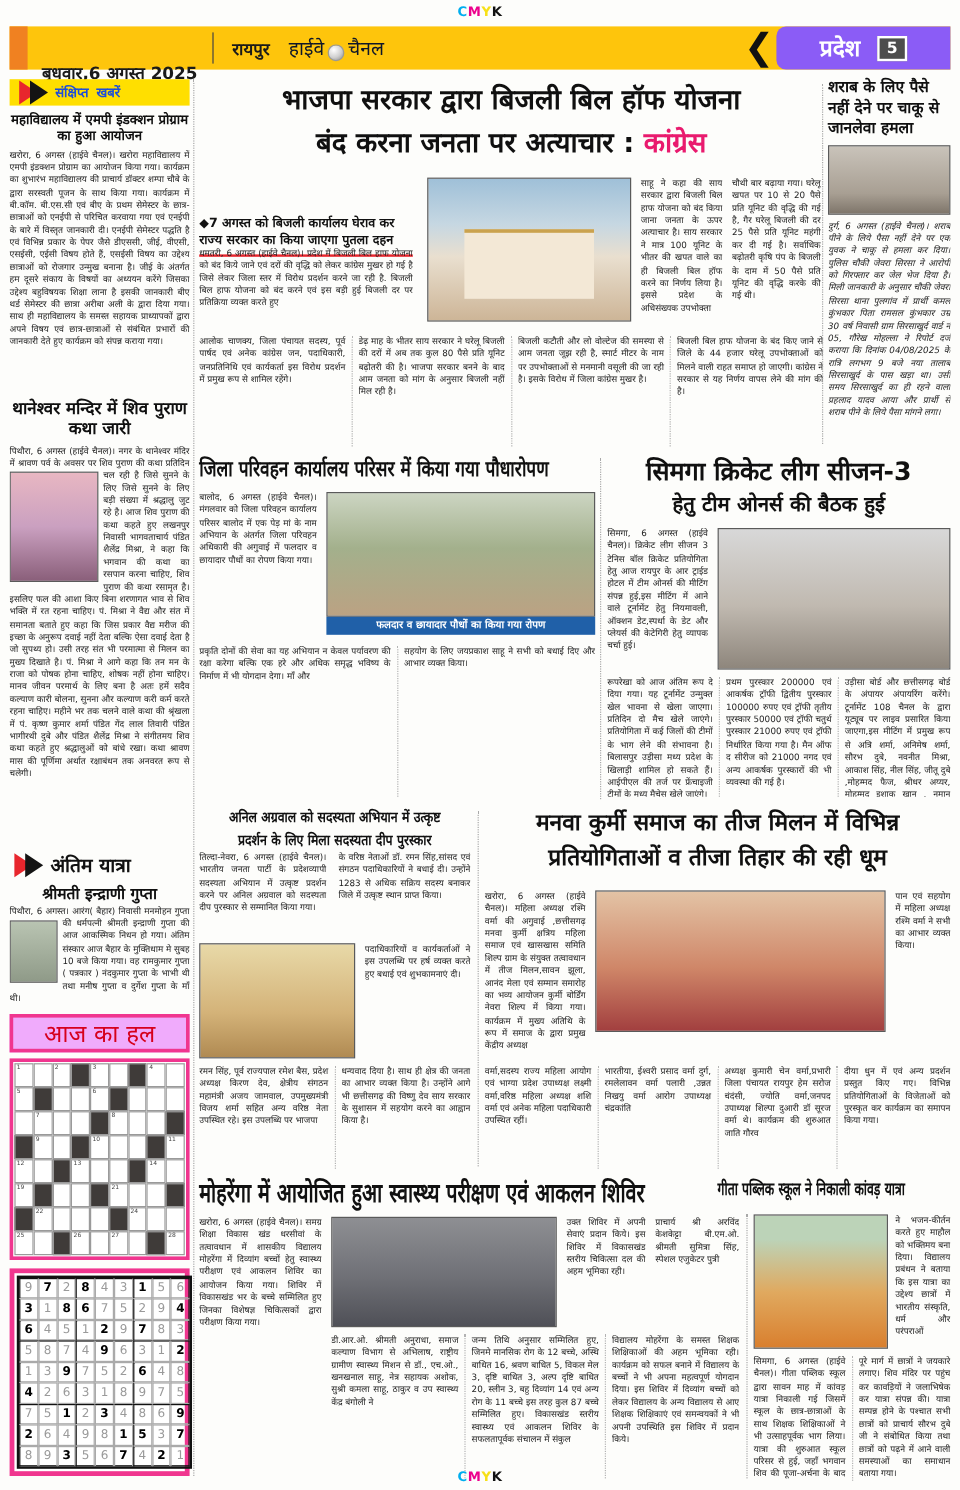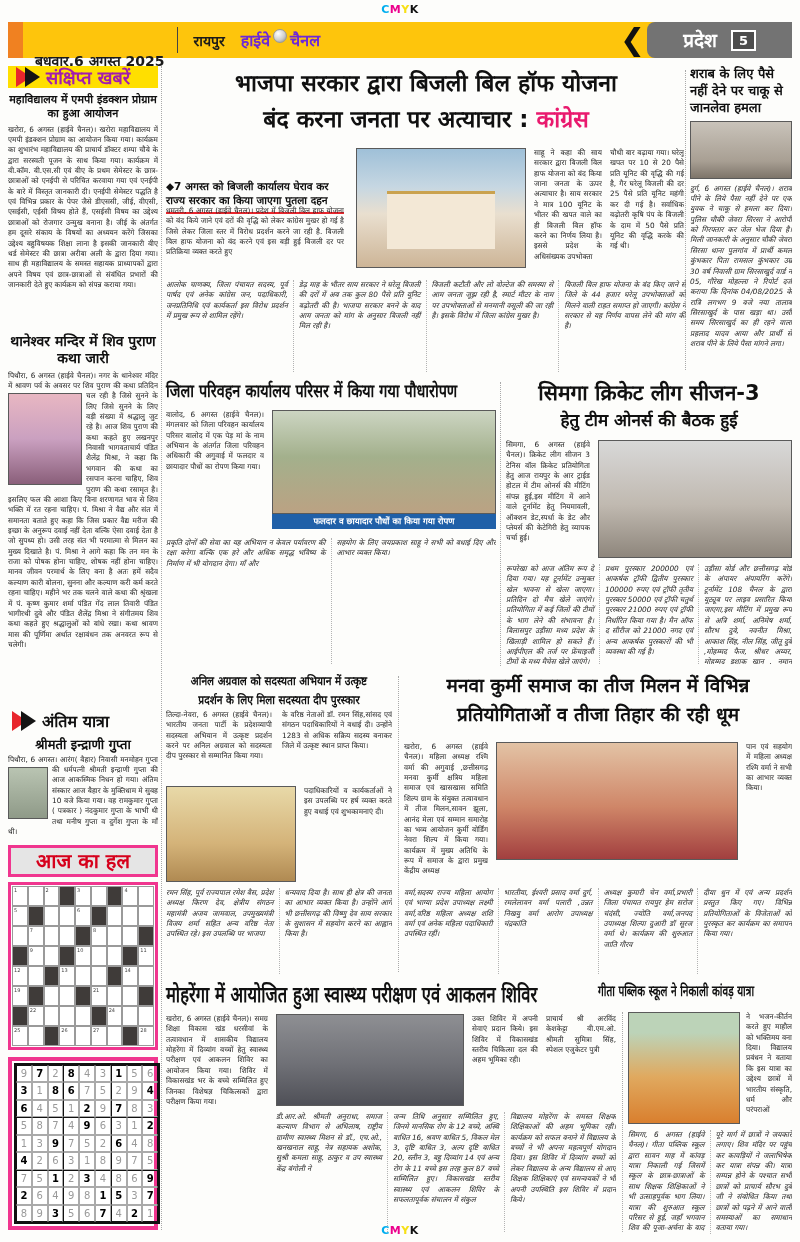--- a/index.html
+++ b/index.html
@@ -8,51 +8,51 @@
   .ab{position:absolute;}
   
   .cmyk{font-weight:bold;font-size:11px;letter-spacing:.5px;text-align:center;width:100%;}
   .c-c{color:#00aeef}.c-m{color:#ec008c}.c-y{color:#f7e017}.c-k{color:#111}
   
   .masthead{left:8px;top:22px;width:784px;height:36px;background:#fec50c;display:flex;align-items:center;}
   .m-orange{width:15px;height:36px;background:#f08121;}
   .m-date{font-weight:bold;font-size:14px;color:#1a1a1a;padding:0 12px;margin-top:41px;}
   .m-div{width:1px;height:26px;background:#444;}
   .m-city{font-weight:bold;font-size:14px;color:#1a1a1a;padding:0 16px;}
-  .m-brand{color:#6d28d9;font-weight:bold;font-size:16px;display:flex;align-items:flex-start;gap:3px;}
+  .m-brand{color:#0f172a;font-weight:normal;font-size:16px;display:flex;align-items:flex-end;gap:3px;}
   .globe{width:12px;height:12px;border-radius:50%;display:inline-block;
          background:radial-gradient(circle at 35% 30%,#ffffff,#cfcfcf 55%,#8a8a8a);border:1px solid #999;}
   .m-right{margin-left:auto;display:flex;align-items:center;height:36px;}
   .m-chev{font-size:30px;font-weight:bold;color:#111;line-height:36px;margin-right:2px;}
-  .ribbon{background:#737373;color:#fff;font-weight:bold;font-size:19px;height:36px;display:flex;
+  .ribbon{background:#8b5cf6;color:#fff;font-weight:bold;font-size:19px;height:36px;display:flex;
           align-items:center;padding:0 30px 0 36px;border-radius:8px 0 0 8px;}
   .pageno{background:#4d4d4d;color:#fff;border:2px solid #fff;font-weight:bold;font-size:13px;
           padding:1px 6px;margin:0 6px 0 14px;}
   
   .bt{font-size:7.3px;line-height:1.42;text-align:justify;color:#1c1c1c;overflow:hidden;}
   .ital{font-style:italic;}
   .hl{font-weight:bold;color:#101010;}
   .nw{white-space:nowrap;}
   .vsep{border-left:1px dotted #a9a9a9;width:0;}
   .cols{display:flex;}
-  .col{flex:1;border-right:1px dotted #b3b3b3;padding:0 5px 0 0;margin-right:5px;font-style:italic;}
+  .col{flex:1;border-right:1px dotted #b3b3b3;padding:0 5px 0 0;margin-right:5px;}
   .col:last-child{border-right:none;margin-right:0;padding-right:0;}
   .ph{border:1px solid #5a5a5a;box-sizing:border-box;}
   .cap{background:#2060a8;color:#fff;font-size:8.5px;font-weight:bold;text-align:center;
        line-height:15px;height:15px;}
   
   .arrhd{display:flex;align-items:center;gap:2px;}
   .chv{width:0;height:0;border-top:10px solid transparent;border-bottom:10px solid transparent;}
   .chv.red{border-left:15px solid #e8262d;}
   .chv.blk{border-left:15px solid #141414;margin-left:-8px;}
   .briefs-band{background:#ffdf00;height:22px;padding-left:4px;}
-  .briefs-band span{font-weight:bold;font-size:18px;color:#a21caf;margin-left:4px;}
+  .briefs-band span{font-weight:bold;font-size:11px;color:#1d4ed8;margin-left:4px;font-family:Liberation Mono, monospace;}
   .obit-band{height:24px;}
   .obit-band span{font-weight:bold;font-size:16px;color:#111;margin-left:4px;}
-  .hal{background:#e5e5e5;border:3px solid #f0368f;color:#d6001c;font-weight:bold;font-size:20px;
+  .hal{background:#f0abfc;border:3px solid #f0368f;color:#d6001c;font-weight:normal;font-size:20px;
        text-align:center;line-height:26px;height:26px;}
   
   .cw-wrap{border:3px solid #f0368f;background:#fff;padding:1px;}
   #crossword{display:grid;grid-template-columns:repeat(9,1fr);}
   .cw-cell{height:18px;background:#fff;border:0.5px solid #9a9a9a;position:relative;}
   .cw-cell.blk{background:#3f3b39;}
   .cw-cell span{position:absolute;top:0;left:1px;font-size:5px;color:#444;}
   
   .su-wrap{border:4px solid #f0368f;background:#fff;padding:2px;}
   #sudoku{display:grid;grid-template-columns:repeat(9,15.8px);border:2px solid #111;width:fit-content;margin:0 auto;}

